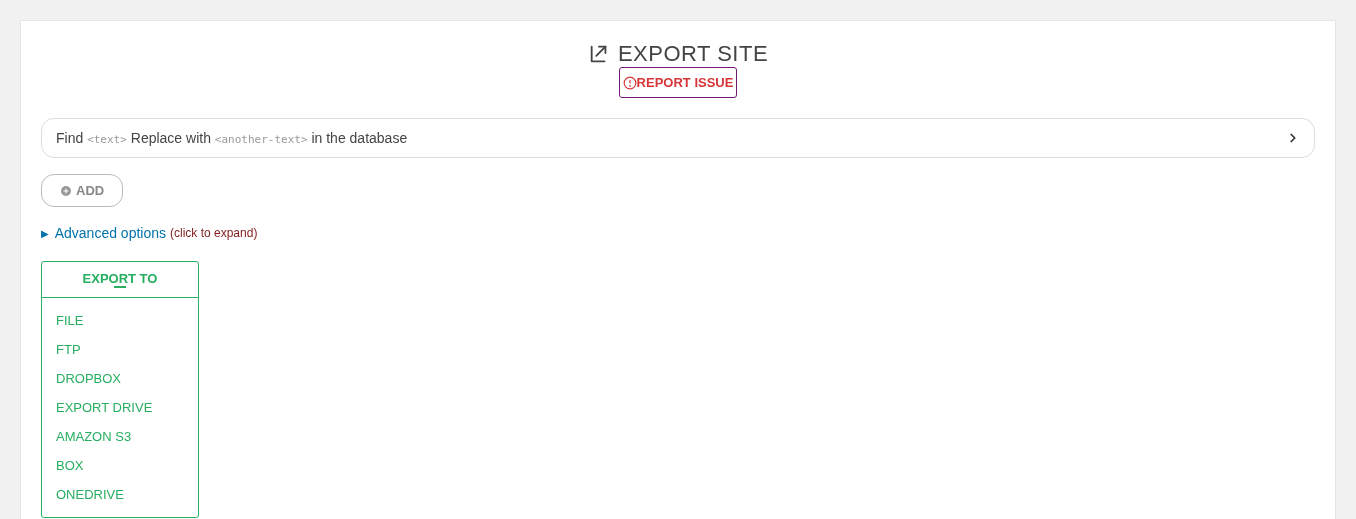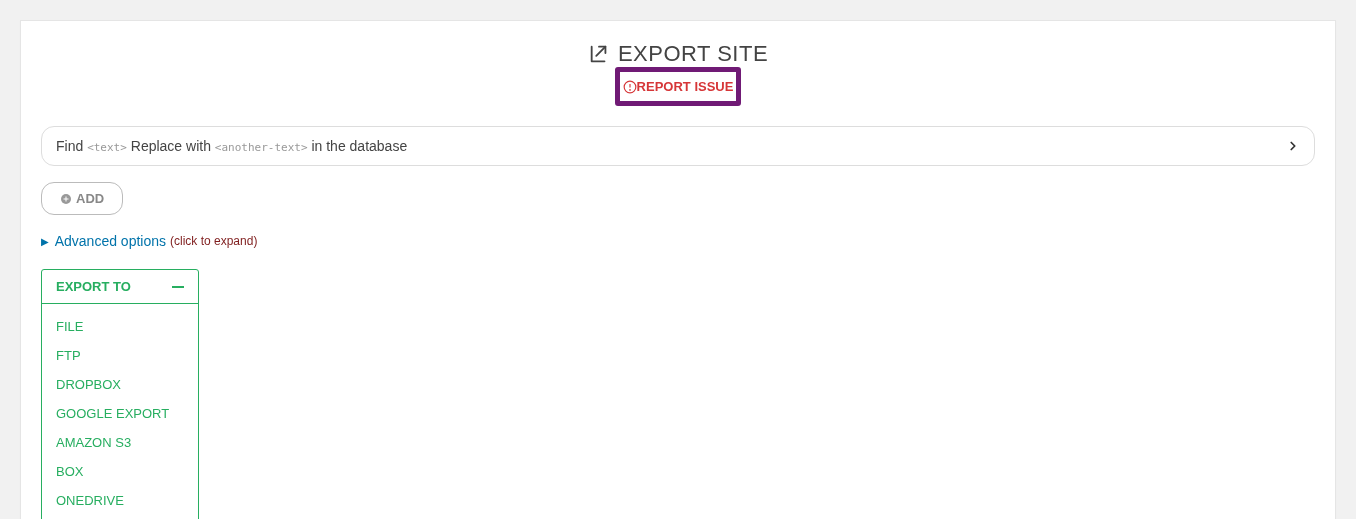--- a/index.html
+++ b/index.html
@@ -29,21 +29,21 @@
     display: flex;
     align-items: center;
     gap: 8px;
     font-size: 22px;
     font-weight: 300;
     color: #444;
     letter-spacing: 0.5px;
   }
   .title svg { width: 22px; height: 22px; }
   .report-btn {
-    border: 5px solid #701a75;
+    border: 1px solid #701a75;
     color: #d63638;
     background: #fff;
     border-radius: 3px;
     padding: 7px 3px;
     font-size: 13px;
     font-weight: 600;
     display: flex;
     align-items: center;
     cursor: pointer;
   }
@@ -112,20 +112,21 @@
   .export-header {
     padding: 9px 14px;
     display: flex;
     justify-content: space-between;
     align-items: center;
     color: #27ae60;
     font-size: 13px;
     font-weight: 600;
     border-bottom: 1px solid #27ae60;
     cursor: pointer;
+    flex-direction: column;
   }
   .export-header .dash {
     width: 12px;
     height: 2px;
     background: #27ae60;
   }
   .export-list {
     list-style: none;
     padding: 8px 0;
   }
@@ -193,20 +194,20 @@
 
   <div class="export-dropdown">
     <div class="export-header">
       <span>EXPORT TO</span>
       <span class="dash"></span>
     </div>
     <ul class="export-list">
       <li>FILE</li>
       <li>FTP</li>
       <li>DROPBOX</li>
-      <li>GOOGLE EXPORT</li>
+      <li>EXPORT DRIVE</li>
       <li>AMAZON S3</li>
       <li>BOX</li>
       <li>ONEDRIVE</li>
     </ul>
   </div>
 
 </div>
 
 </body></html>

